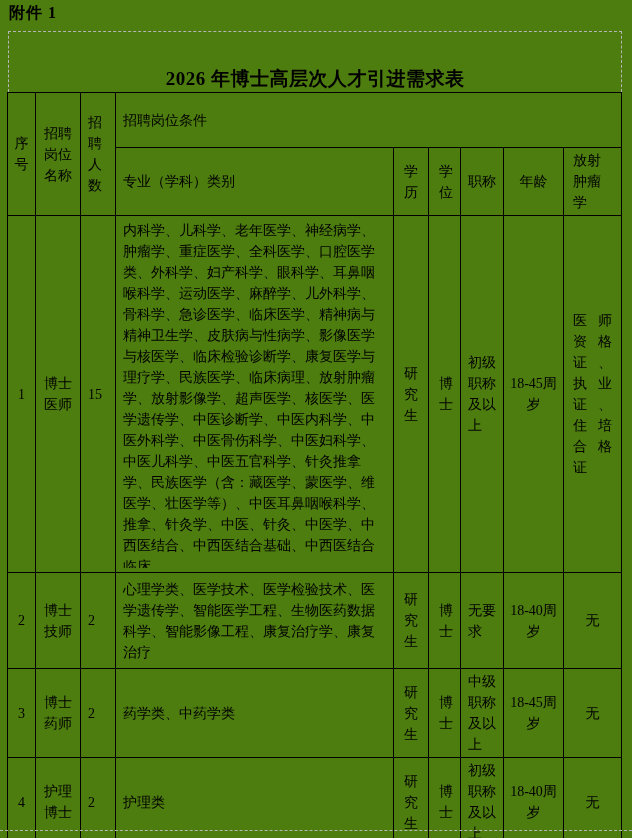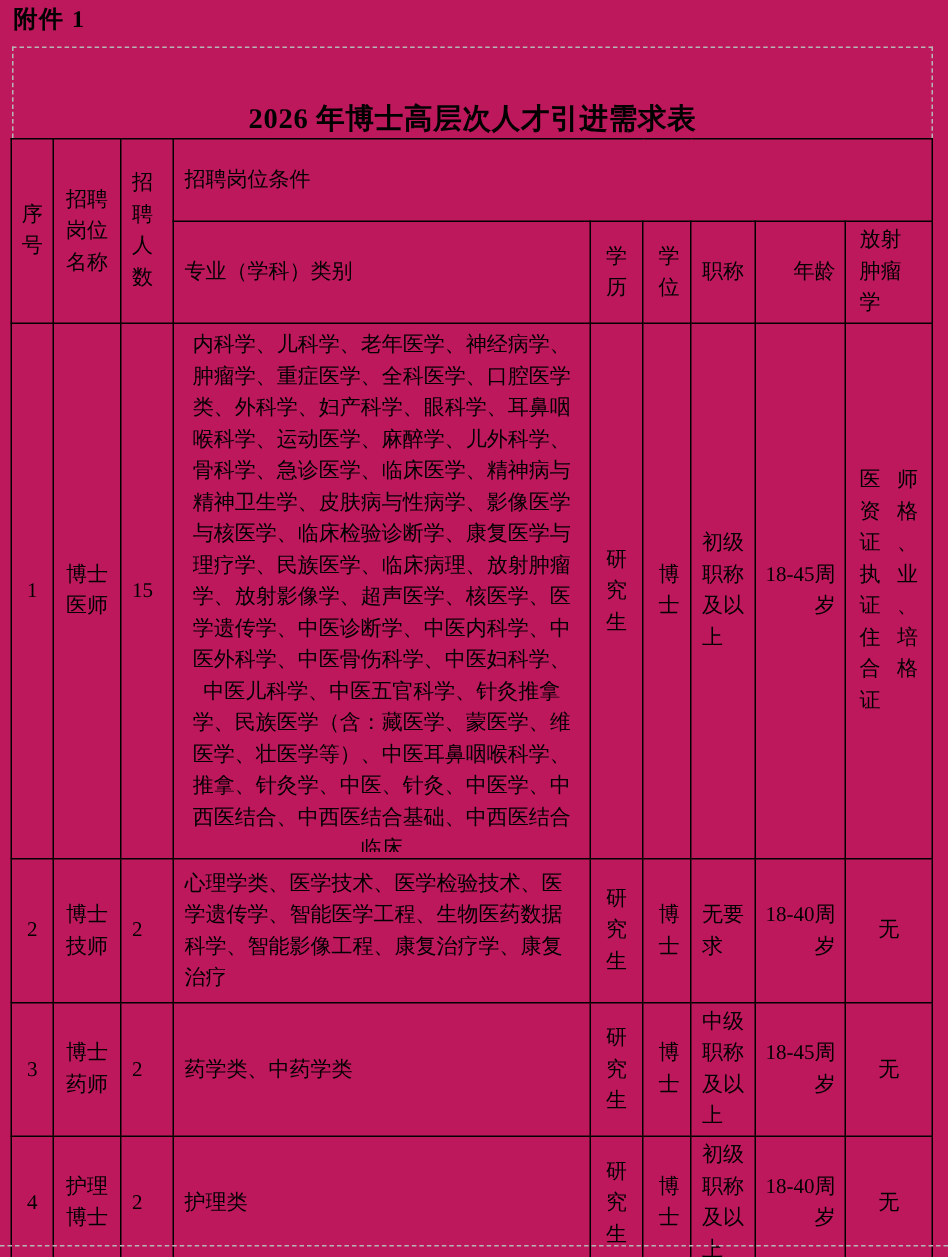--- a/index.html
+++ b/index.html
@@ -5,21 +5,21 @@
   * { box-sizing: border-box; margin: 0; padding: 0; }
   html, body { background: #ffffff; }
   body {
     width: 632px; height: 838px;
     font-family: "Liberation Serif", "DejaVu Serif", serif;
     color: #000;
   }
   .page {
     position: relative;
     width: 632px; height: 838px;
-    background: #be185d;
+    background: #4d7c0f;
     overflow: hidden;
   }
   .attachment {
     position: absolute;
     top: 3px; left: 9px;
     font-size: 16px;
     font-weight: bold;
     letter-spacing: 1px;
   }
   .boundary {
@@ -66,26 +66,26 @@
   tr.r3 { height: 88px; }
   tr.r4 { height: 81px; }
 
   .c-seq   { text-align: center; padding: 2px 4px; }
   .c-pos   { text-align: right; padding: 2px 8px; margin-top: 34px; }
   .c-count { text-align: left; padding: 2px 7px; }
   .c-major { text-align: left;   padding: 4px 7px; }
   .c-edu   { text-align: center; padding: 2px 8px; }
   .c-deg   { text-align: right; padding: 2px 7px; }
   .c-job   { text-align: left;   padding: 2px 7px; margin-left: 48px; }
-  .c-age   { text-align: right;   padding: 2px 6px; }
+  .c-age   { text-align: center;   padding: 2px 6px; }
   .c-other { text-align: left;   padding: 2px 9px; }
   .c-other-justify { text-align: justify; padding: 2px 9px; }
   .c-other-center  { text-align: center;  padding: 2px 9px; }
   .c-cond  { text-align: left;   padding: 2px 7px; vertical-align: middle; }
-  .clamp { max-height: 348px; overflow: hidden; text-align: center; }
+  .clamp { max-height: 348px; overflow: hidden; }
 </style>
 </head>
 <body>
 
 <div class="page">
 
   <div class="attachment">附件 1</div>
 
   <div class="boundary">
     <div class="doc-title">2026 年博士高层次人才引进需求表</div>

